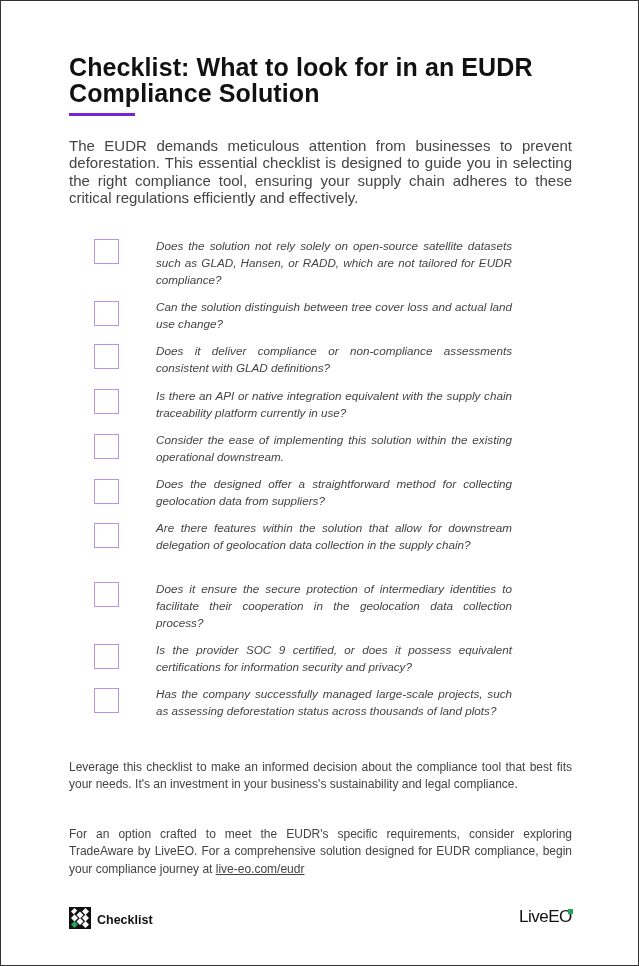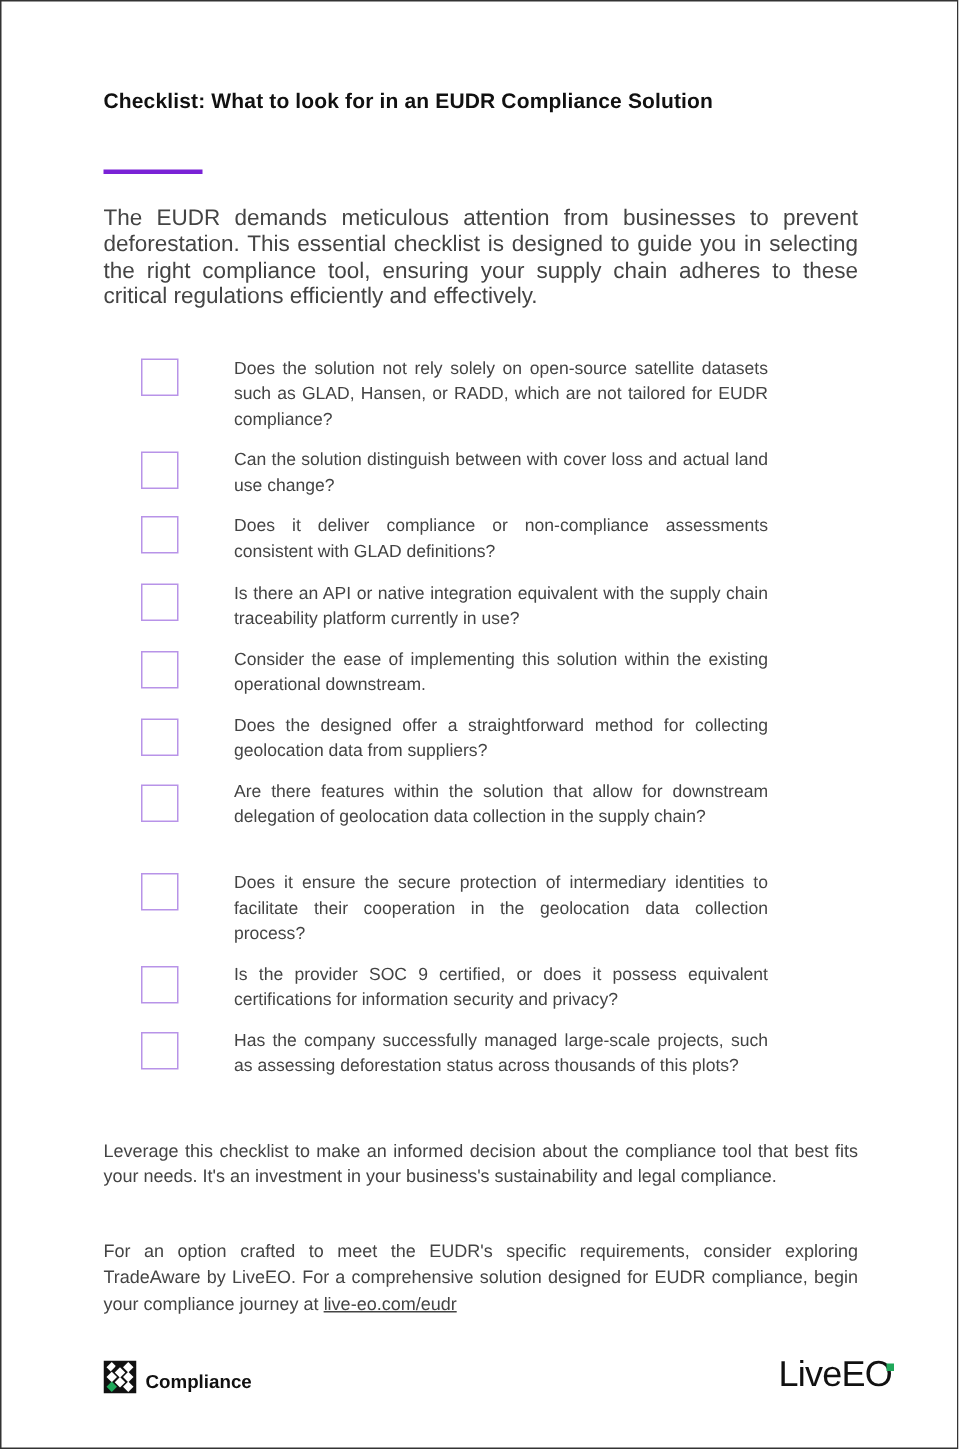--- a/index.html
+++ b/index.html
@@ -7,79 +7,79 @@
       width: 639px; height: 966px; background: #ffffff;
       font-family: "Liberation Sans", "DejaVu Sans", sans-serif;
       position: relative; overflow: hidden;
     }
     .page {
       position: absolute; left: 0; top: 0; width: 637px; height: 964px;
       border: 1px solid #333; background: #fff;
     }
     .title {
       position: absolute; left: 68px; top: 53px; width: 500px;
-      font-size: 14px; font-weight: bold; color: #111; line-height: 26px;
+      font-size: 25px; font-weight: bold; color: #111; line-height: 26px;
       letter-spacing: 0.1px;
     }
     .title-underline {
       position: absolute; left: 68px; top: 112px; width: 66px; height: 3px;
       background: #7a22d6;
     }
     .intro {
       position: absolute; left: 68px; top: 136px; width: 503px;
       font-size: 15px; line-height: 17.3px; color: #444; text-align: justify;
     }
     .checklist { position: absolute; left: 0; top: 0; width: 639px; }
     .item { position: absolute; left: 0; width: 639px; }
     .checkbox {
       position: absolute; left: 93px; width: 25px; height: 25px;
       border: 1px solid #b893e8; box-sizing: border-box; background: #fff;
       cursor: pointer;
     }
     .item-text {
       position: absolute; left: 155px; width: 356px;
-      font-size: 11.7px; line-height: 17.2px; color: #444; text-align: justify;
+      font-size: 11.7px; line-height: 17.2px; color: #444; text-align: justify; font-style: italic;
     }
     .closing {
       position: absolute; left: 68px; width: 503px;
       font-size: 12px; line-height: 17.3px; color: #444; text-align: justify;
     }
     .closing a { color: #444; text-decoration: underline; }
     .footer-left {
       position: absolute; left: 68px; top: 906px; display: flex; align-items: center;
     }
     .tradeaware-name {
       font-size: 12.5px; font-weight: bold; color: #111; margin-left: 6px;
     }
     .footer-right {
       position: absolute; left: 518px; top: 904px; display: flex; align-items: flex-start;
     }
     .liveeo-name {
-      font-size: 24px; color: #111; letter-spacing: -0.5px; line-height: 24px; text-align: center;
+      font-size: 17px; color: #111; letter-spacing: -0.5px; line-height: 24px; text-align: center;
     }
     .liveeo-dot {
       width: 5px; height: 5px; background: #1fa85a; margin-left: -4px; margin-top: 4px;
     }
   </style>
 </head>
 <body>
 
 <div class="page">
   <div class="title">Checklist: What to look for in an EUDR Compliance Solution</div>
   <div class="title-underline"></div>
   <div class="intro">The EUDR demands meticulous attention from businesses to prevent deforestation. This essential checklist is designed to guide you in selecting the right compliance tool, ensuring your supply chain adheres to these critical regulations efficiently and effectively.</div>
 
   <div class="checklist">
     <div class="item" style="top:236px">
       <div class="checkbox" style="top:2px"></div>
       <div class="item-text" style="top:0">Does the solution not rely solely on open-source satellite datasets such as GLAD, Hansen, or RADD, which are not tailored for EUDR compliance?</div>
     </div>
     <div class="item" style="top:297px">
       <div class="checkbox" style="top:3px"></div>
-      <div class="item-text" style="top:0">Can the solution distinguish between with cover loss and actual land use change?</div>
+      <div class="item-text" style="top:0">Can the solution distinguish between tree cover loss and actual land use change?</div>
     </div>
     <div class="item" style="top:341px">
       <div class="checkbox" style="top:2px"></div>
       <div class="item-text" style="top:0">Does it deliver compliance or non-compliance assessments consistent with GLAD definitions?</div>
     </div>
     <div class="item" style="top:386px">
       <div class="checkbox" style="top:2px"></div>
       <div class="item-text" style="top:0">Is there an API or native integration equivalent with the supply chain traceability platform currently in use?</div>
     </div>
     <div class="item" style="top:430px">
@@ -97,21 +97,21 @@
     <div class="item" style="top:579px">
       <div class="checkbox" style="top:2px"></div>
       <div class="item-text" style="top:0">Does it ensure the secure protection of intermediary identities to facilitate their cooperation in the geolocation data collection process?</div>
     </div>
     <div class="item" style="top:640px">
       <div class="checkbox" style="top:3px"></div>
       <div class="item-text" style="top:0">Is the provider SOC 9 certified, or does it possess equivalent certifications for information security and privacy?</div>
     </div>
     <div class="item" style="top:684px">
       <div class="checkbox" style="top:3px"></div>
-      <div class="item-text" style="top:0">Has the company successfully managed large-scale projects, such as assessing deforestation status across thousands of this plots?</div>
+      <div class="item-text" style="top:0">Has the company successfully managed large-scale projects, such as assessing deforestation status across thousands of land plots?</div>
     </div>
   </div>
 
   <div class="closing" style="top:758px">Leverage this checklist to make an informed decision about the compliance tool that best fits your needs. It's an investment in your business's sustainability and legal compliance.</div>
   <div class="closing" style="top:825px"><span>For an option crafted to meet the EUDR's specific requirements, consider exploring TradeAware by LiveEO. For a comprehensive solution designed for EUDR compliance, begin your compliance journey at </span><a href="#">live-eo.com/eudr</a></div>
 
   <div class="footer-left">
     <span>
       <svg width="22" height="22" viewBox="0 0 22 22">
         <rect x="0" y="0" width="22" height="22" fill="#111"></rect>
@@ -122,20 +122,20 @@
           <polygon points="8.25,3.75 11.75,7.25 8.25,10.75 4.75,7.25" fill="#111"></polygon>
           <polygon points="5.5,7.5 9,11 5.5,14.5 2,11"></polygon>
           <polygon points="16.5,7.5 20,11 16.5,14.5 13,11"></polygon>
           <polygon points="11,4.5 14.5,8 11,11.5 7.5,8"></polygon>
           <polygon points="11,11 14.5,14.5 11,18 7.5,14.5"></polygon>
           <polygon points="16.5,14 20,17.5 16.5,21 13,17.5"></polygon>
         </g>
         <polygon points="5.5,14 9,17.5 5.5,21 2,17.5" fill="#1fa85a"></polygon>
       </svg>
     </span>
-    <span class="tradeaware-name">Compliance</span>
+    <span class="tradeaware-name">Checklist</span>
   </div>
 
   <div class="footer-right">
     <span class="liveeo-name">LiveEO</span>
     <span class="liveeo-dot"></span>
   </div>
 </div>
 
 </body></html>

